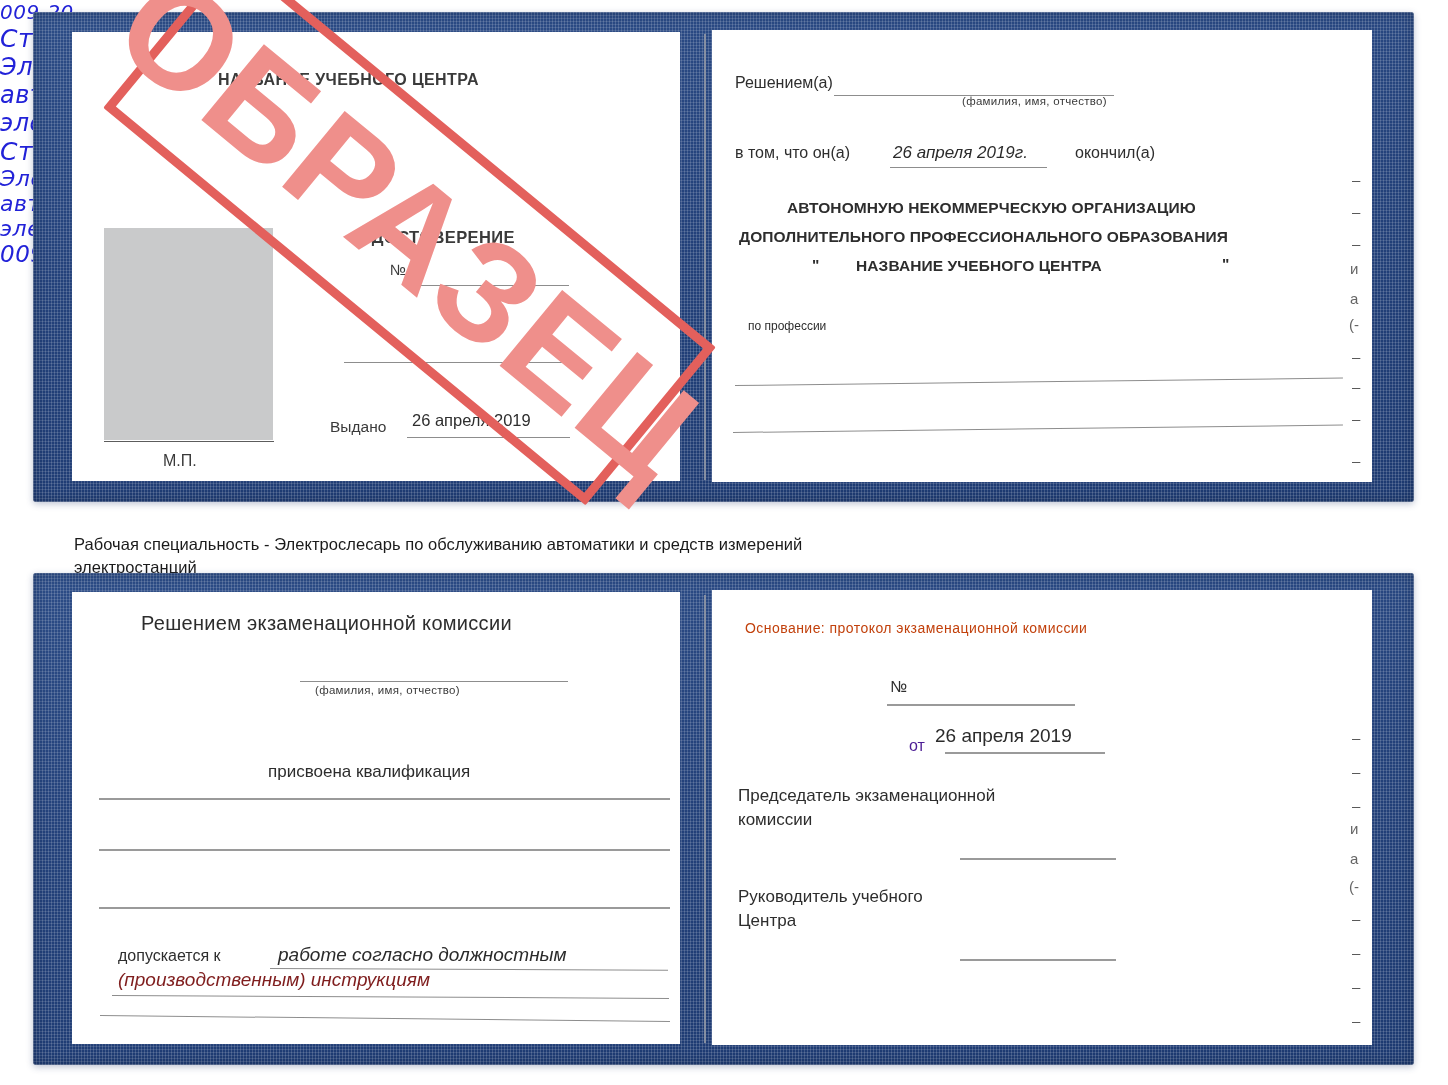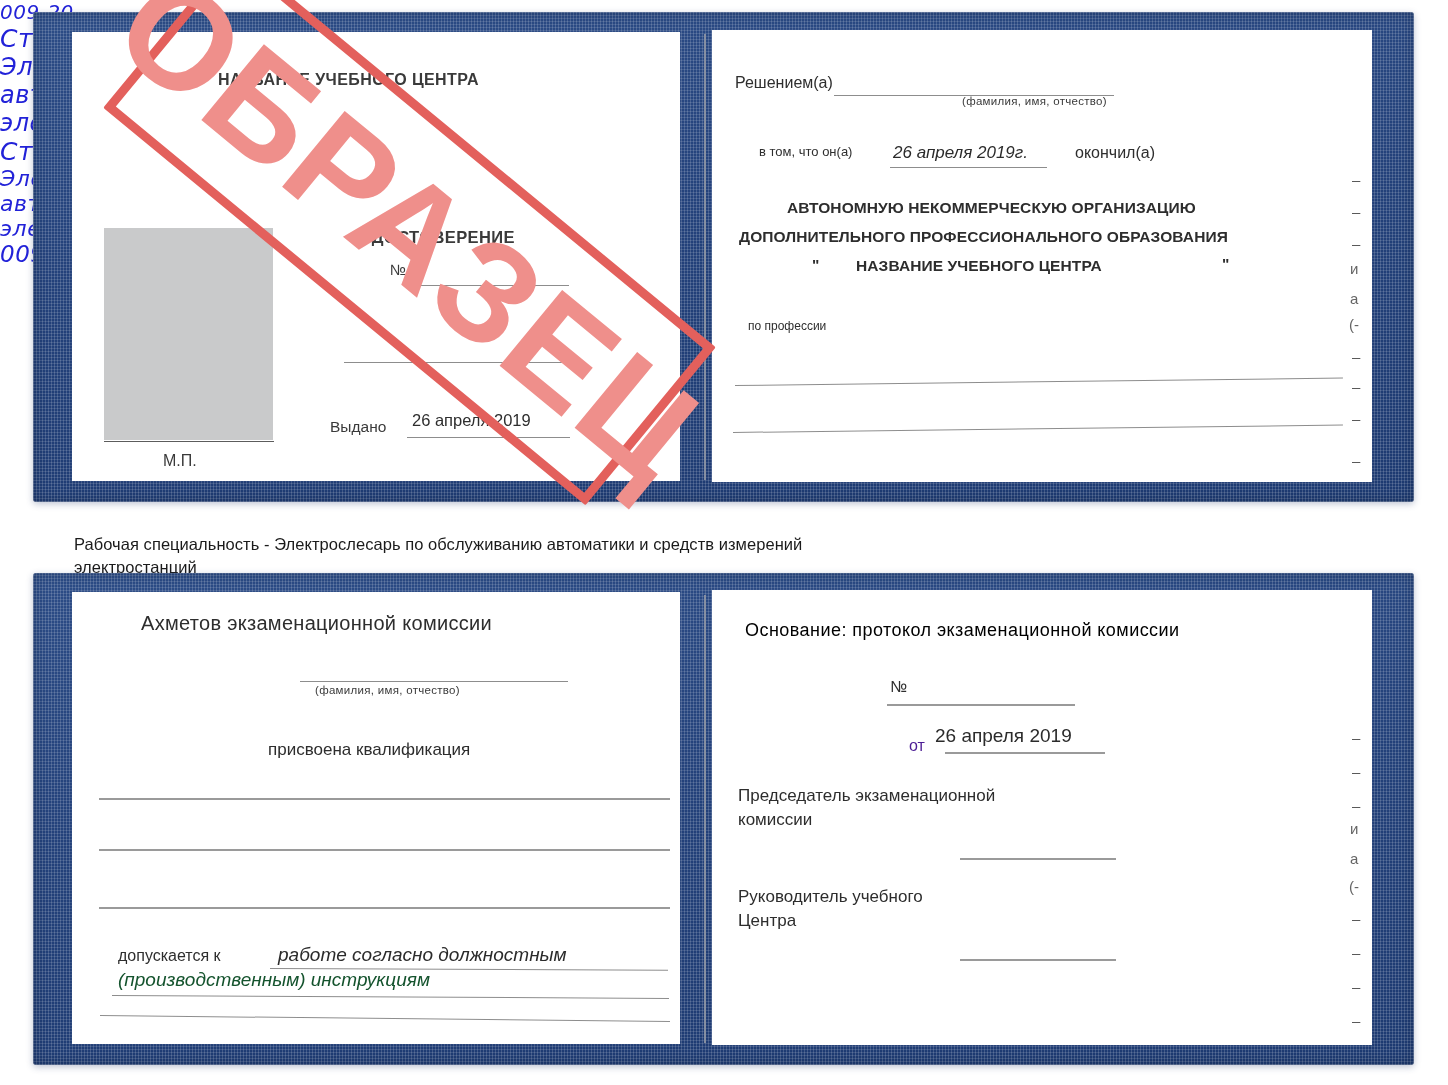--- a/index.html
+++ b/index.html
@@ -134,21 +134,21 @@
   <div class="pagetext pt-reg" style="left:412px; top:411px; font-size:16.5px; color:#2e2e2e;">26 апреля 2019</div>
   <div class="rule" style="left:407px; top:437px; width:163px;"></div>
 
   <div class="pagetext pt-reg" style="left:163px; top:452px; font-size:16px; color:#3a3a3a;">М.П.</div>
 
   <div class="pagetext pt-reg" style="left:735px; top:74px; font-size:16px; color:#2e2e2e;">Решением(а)</div>
   <div class="hand" style="left:838px; top:52px; font-size:25px;">Степан Ахметов</div>
   <div class="rule" style="left:834px; top:95px; width:280px;"></div>
   <div class="pagetext pt-reg" style="left:962px; top:95px; font-size:11.5px; letter-spacing:.3px; color:#3a3a3a;">(фамилия, имя, отчество)</div>
 
-  <div class="pagetext pt-reg" style="left:735px; top:144px; font-size:13px; color:#2e2e2e;margin-left:24px;">в том, что он(а)</div>
+  <div class="pagetext pt-reg" style="left:735px; top:144px; font-size:16px; color:#2e2e2e;">в том, что он(а)</div>
   <div class="pagetext pt-serif-i" style="left:893px; top:143px; font-size:17px; color:#2b2b2b;">26 апреля 2019г.</div>
   <div class="rule" style="left:890px; top:167px; width:157px;"></div>
   <div class="pagetext pt-reg" style="left:1075px; top:144px; font-size:16px; color:#2e2e2e;">окончил(а)</div>
 
   <div class="pagetext pt-bold" style="left:787px; top:199px; font-size:15.5px; letter-spacing:.1px; color:#2d2d2d;">АВТОНОМНУЮ НЕКОММЕРЧЕСКУЮ ОРГАНИЗАЦИЮ</div>
   <div class="pagetext pt-bold" style="left:739px; top:228px; font-size:15.5px; letter-spacing:.1px; color:#2d2d2d;">ДОПОЛНИТЕЛЬНОГО ПРОФЕССИОНАЛЬНОГО ОБРАЗОВАНИЯ</div>
   <div class="pagetext pt-bold" style="left:812px; top:256px; font-size:15.5px; color:#2d2d2d;">"</div>
   <div class="pagetext pt-bold" style="left:856px; top:257px; font-size:15.5px; letter-spacing:.1px; color:#2d2d2d;">НАЗВАНИЕ УЧЕБНОГО ЦЕНТРА</div>
   <div class="pagetext pt-bold" style="left:1222px; top:255px; font-size:15.5px; color:#2d2d2d;">"</div>
 
@@ -182,45 +182,45 @@
   <div class="caption" style="left:74px; top:556px; width:1060px;">электростанций</div>
 
   <div class="booklet" style="left:33px; top:573px; width:1381px; height:492px;"></div>
 
   <div class="page" style="left:72px; top:592px; width:608px; height:452px;"></div>
 
   <div class="page" style="left:712px; top:590px; width:660px; height:455px;"></div>
 
   <div class="spine" style="left:704px; top:595px; height:448px;"></div>
 
-  <div class="pagetext pt-reg" style="left:141px; top:612px; font-size:20px; letter-spacing:.3px; color:#2d2d2d;">Ахметов экзаменационной комиссии</div>
+  <div class="pagetext pt-reg" style="left:141px; top:612px; font-size:20px; letter-spacing:.3px; color:#2d2d2d;">Решением экзаменационной комиссии</div>
 
   <div class="hand" style="left:165px; top:646px; font-size:25px;">Степан Ахметов</div>
   <div class="rule" style="left:300px; top:681px; width:268px;"></div>
   <div class="pagetext pt-reg" style="left:315px; top:684px; font-size:11.5px; letter-spacing:.3px; color:#3a3a3a;">(фамилия, имя, отчество)</div>
 
-  <div class="pagetext pt-reg" style="left:268px; top:740px; font-size:17px; color:#2d2d2d;">присвоена квалификация</div>
+  <div class="pagetext pt-reg" style="left:268px; top:762px; font-size:17px; color:#2d2d2d;">присвоена квалификация</div>
 
   <div class="hand" style="left:97px; top:765px; font-size:22px;">Электрослесарь по обслуживанию</div>
   <div class="rule thick" style="left:99px; top:798px; width:571px;"></div>
 
   <div class="hand" style="left:94px; top:822px; font-size:22px;">автоматики и средств измерений</div>
   <div class="rule thick" style="left:99px; top:849px; width:571px;"></div>
 
   <div class="hand" style="left:96px; top:876px; font-size:22px;">электростанций</div>
   <div class="rule thick" style="left:99px; top:907px; width:571px;"></div>
 
   <div class="pagetext pt-reg" style="left:118px; top:947px; font-size:16px; color:#2e2e2e;">допускается к</div>
   <div class="pagetext pt-serif-i" style="left:278px; top:944px; font-size:19px; color:#2b2b2b;">работе согласно должностным</div>
-  <div class="pagetext pt-serif-i" style="left:118px; top:969px; font-size:19px; color:#14532d;">(производственным) инструкциям</div>
+  <div class="pagetext pt-serif-i" style="left:118px; top:969px; font-size:19px; color:#7f1d1d;">(производственным) инструкциям</div>
   <div class="rule" style="left:270px; top:968px; width:398px; transform:rotate(0.25deg); transform-origin:left center;"></div>
   <div class="rule" style="left:112px; top:995px; width:557px; transform:rotate(0.3deg); transform-origin:left center;"></div>
   <div class="rule" style="left:100px; top:1015px; width:570px; transform:rotate(0.6deg); transform-origin:left center;"></div>
 
-  <div class="pagetext pt-reg" style="left:745px; top:620px; font-size:18px; letter-spacing:.45px; color:#000000;">Основание: протокол экзаменационной комиссии</div>
+  <div class="pagetext pt-reg" style="left:745px; top:620px; font-size:14px; letter-spacing:.45px; color:#c2410c;">Основание: протокол экзаменационной комиссии</div>
 
   <div class="pagetext pt-reg" style="left:890px; top:678px; font-size:16px; color:#2e2e2e;">№</div>
   <div class="hand" style="left:920px; top:671px; font-size:23px;">009-20</div>
   <div class="rule thick" style="left:887px; top:704px; width:188px;"></div>
 
   <div class="pagetext pt-reg" style="left:909px; top:737px; font-size:16px; color:#4c1d95;">от</div>
   <div class="pagetext pt-reg" style="left:935px; top:725px; font-size:19px; color:#2b2b2b;">26 апреля 2019</div>
   <div class="rule thick" style="left:945px; top:752px; width:160px;"></div>
 
   <div class="pagetext pt-reg" style="left:738px; top:786px; font-size:17px; color:#2d2d2d;">Председатель экзаменационной</div>

